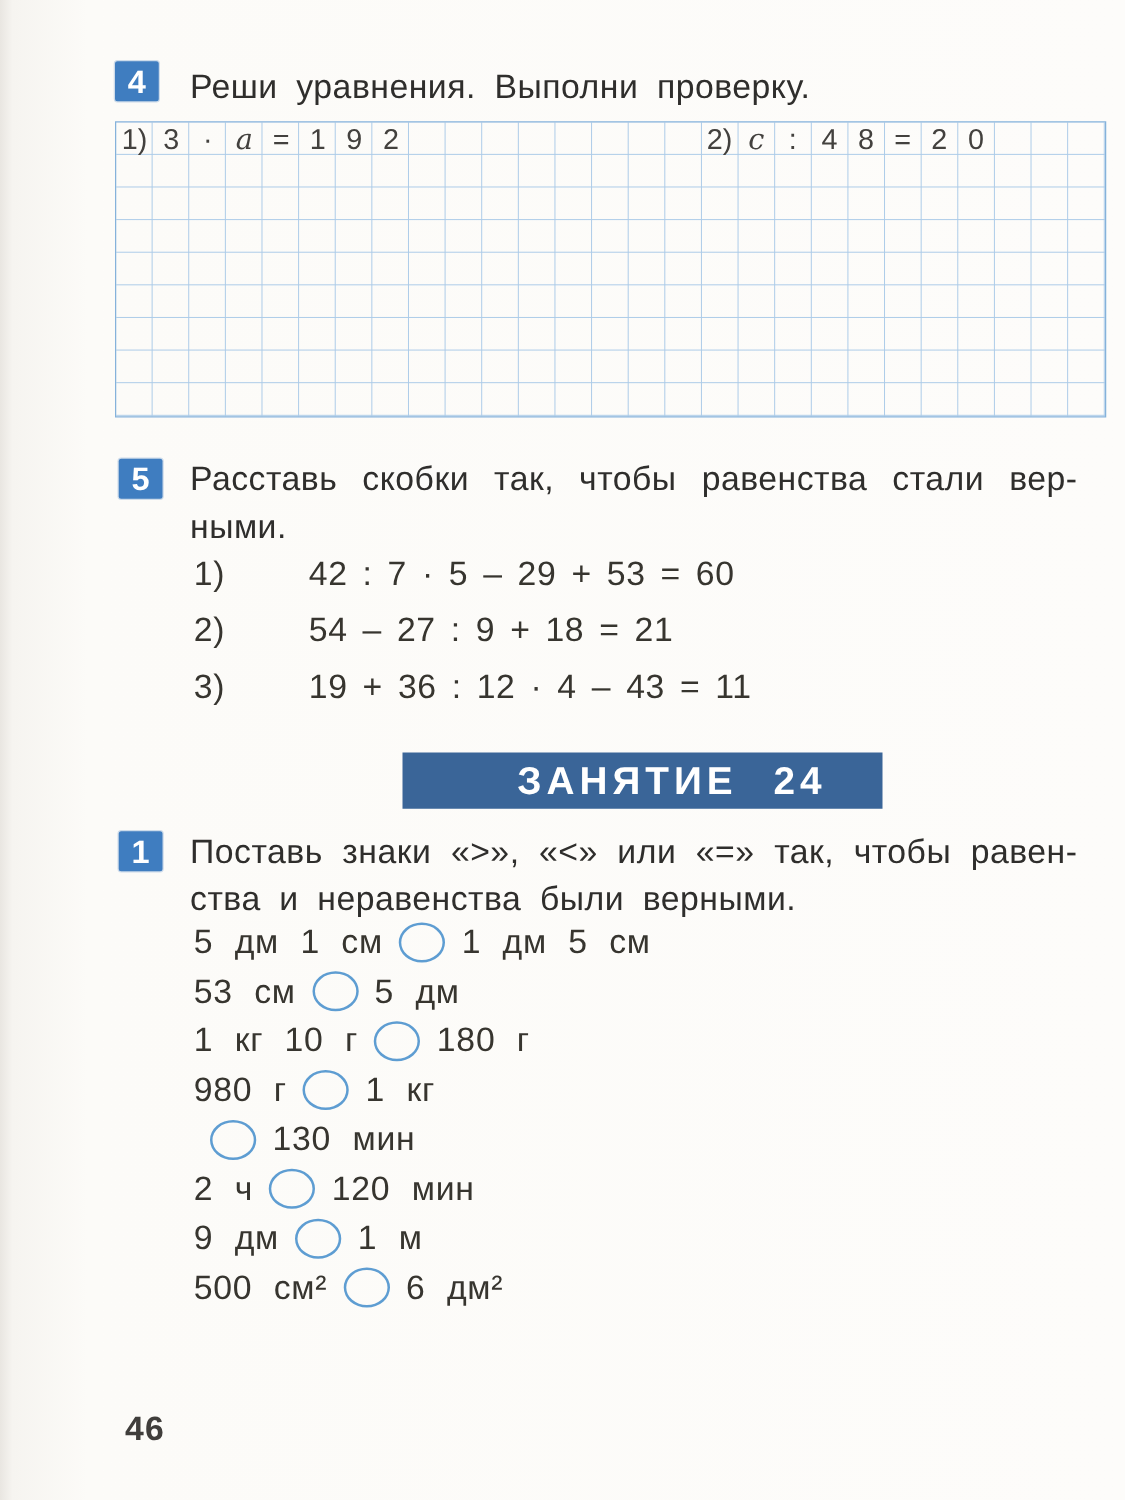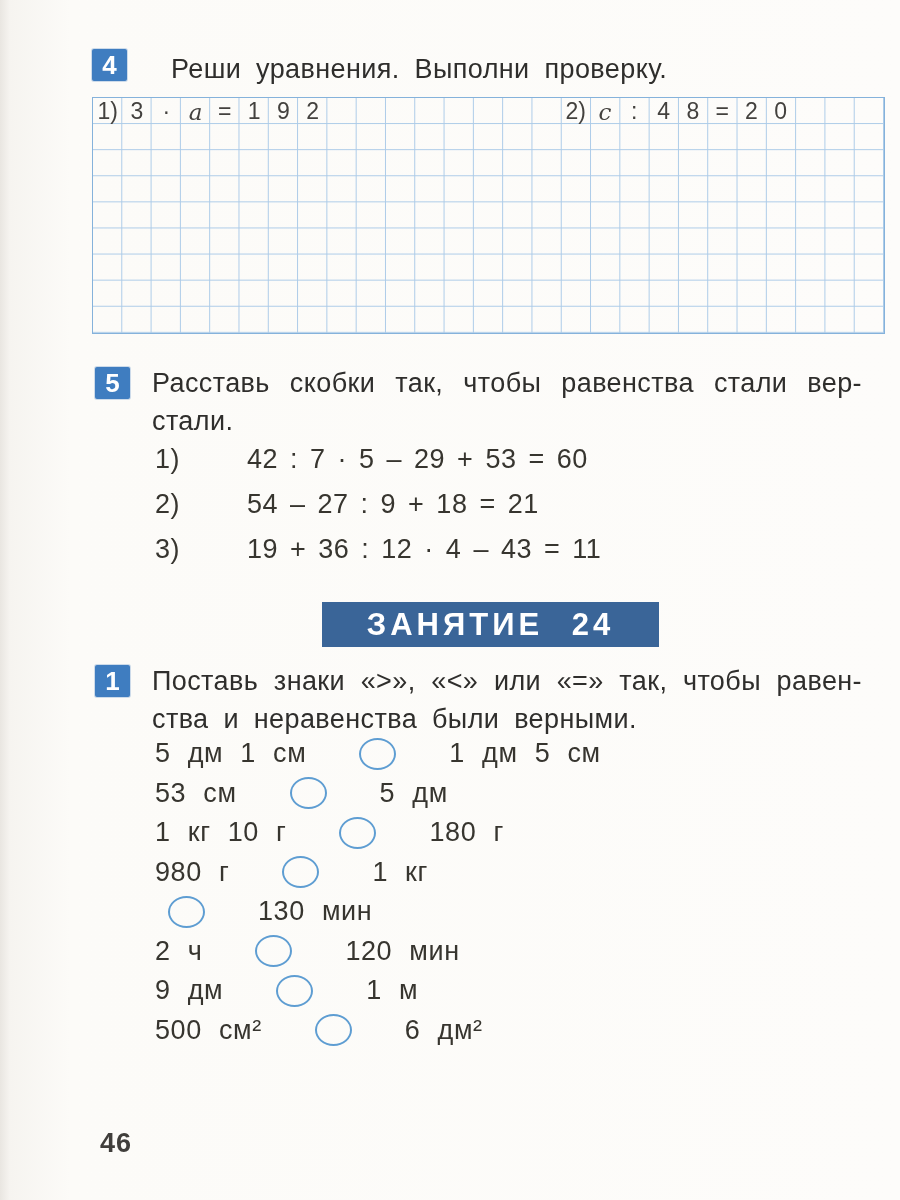--- a/index.html
+++ b/index.html
@@ -36,31 +36,31 @@
     font-size:23px;color:#43413e;letter-spacing:0;
   }
   .gcell.var{font-style:italic;font-family:"DejaVu Serif",serif;}
   .eqlist{position:absolute;left:155px;top:437px;font-size:27px;color:#37352f;}
   .eqrow{height:45px;display:flex;align-items:center;letter-spacing:.5px;}
   .eqrow .num{width:48px;}
   .eqrow .expr{word-spacing:4px;margin-left:44px;}
   .banner{
     position:absolute;left:322px;top:602px;width:337px;height:45px;
     background:#3a6598;color:#fff;font-weight:bold;font-size:31px;letter-spacing:4px;word-spacing:16px;
-    display:flex;align-items:center;justify-content:center;
+    display:flex;align-items:center;justify-content:center;padding-left:47px;
   }
   .rows{position:absolute;left:155px;top:734px;}
-  .crow{height:39.5px;display:flex;align-items:center;font-size:27px;color:#37352f;letter-spacing:.6px;word-spacing:9px;gap:40px;}
+  .crow{height:39.5px;display:flex;align-items:center;font-size:27px;color:#37352f;letter-spacing:.6px;word-spacing:9px;}
   .circle{
     width:33px;height:28px;border:2px solid #5e9dd2;border-radius:50%;
     margin:0 13px;flex:0 0 auto;background:transparent;
   }
   .pagenum{position:absolute;left:100px;top:1128px;font-size:27px;font-weight:bold;color:#403e3b;letter-spacing:1px;}
   .t4-badge{left:92px;top:49px;}
-  .t4-text{top:50px;margin-left:19px;}
+  .t4-text{top:50px;}
   .t5-badge{left:95px;top:367px;}
   .t5-text{top:364px;}
   .t1-badge{left:95px;top:665px;}
   .t1-text{top:662px;}
 </style>
 </head>
 <body>
 
 <div class="badge t4-badge">4</div>
 <div class="task-text t4-text">Реши уравнения. Выполни проверку.</div>
@@ -84,21 +84,21 @@
       <span class="gcell">8</span>
       <span class="gcell">=</span>
       <span class="gcell">2</span>
       <span class="gcell">0</span>
     </div>
 </div>
 
 <div class="badge t5-badge">5</div>
 <div class="task-text t5-text">
   <div class="jline">Расставь скобки так, чтобы равенства стали вер-</div>
-  <div>стали.</div>
+  <div>ными.</div>
 </div>
 
 <div class="eqlist">
   <div class="eqrow">
     <span class="num">1)</span>
     <span class="expr">42 : 7 · 5 – 29 + 53 = 60</span>
   </div>
   <div class="eqrow">
     <span class="num">2)</span>
     <span class="expr">54 – 27 : 9 + 18 = 21</span>

